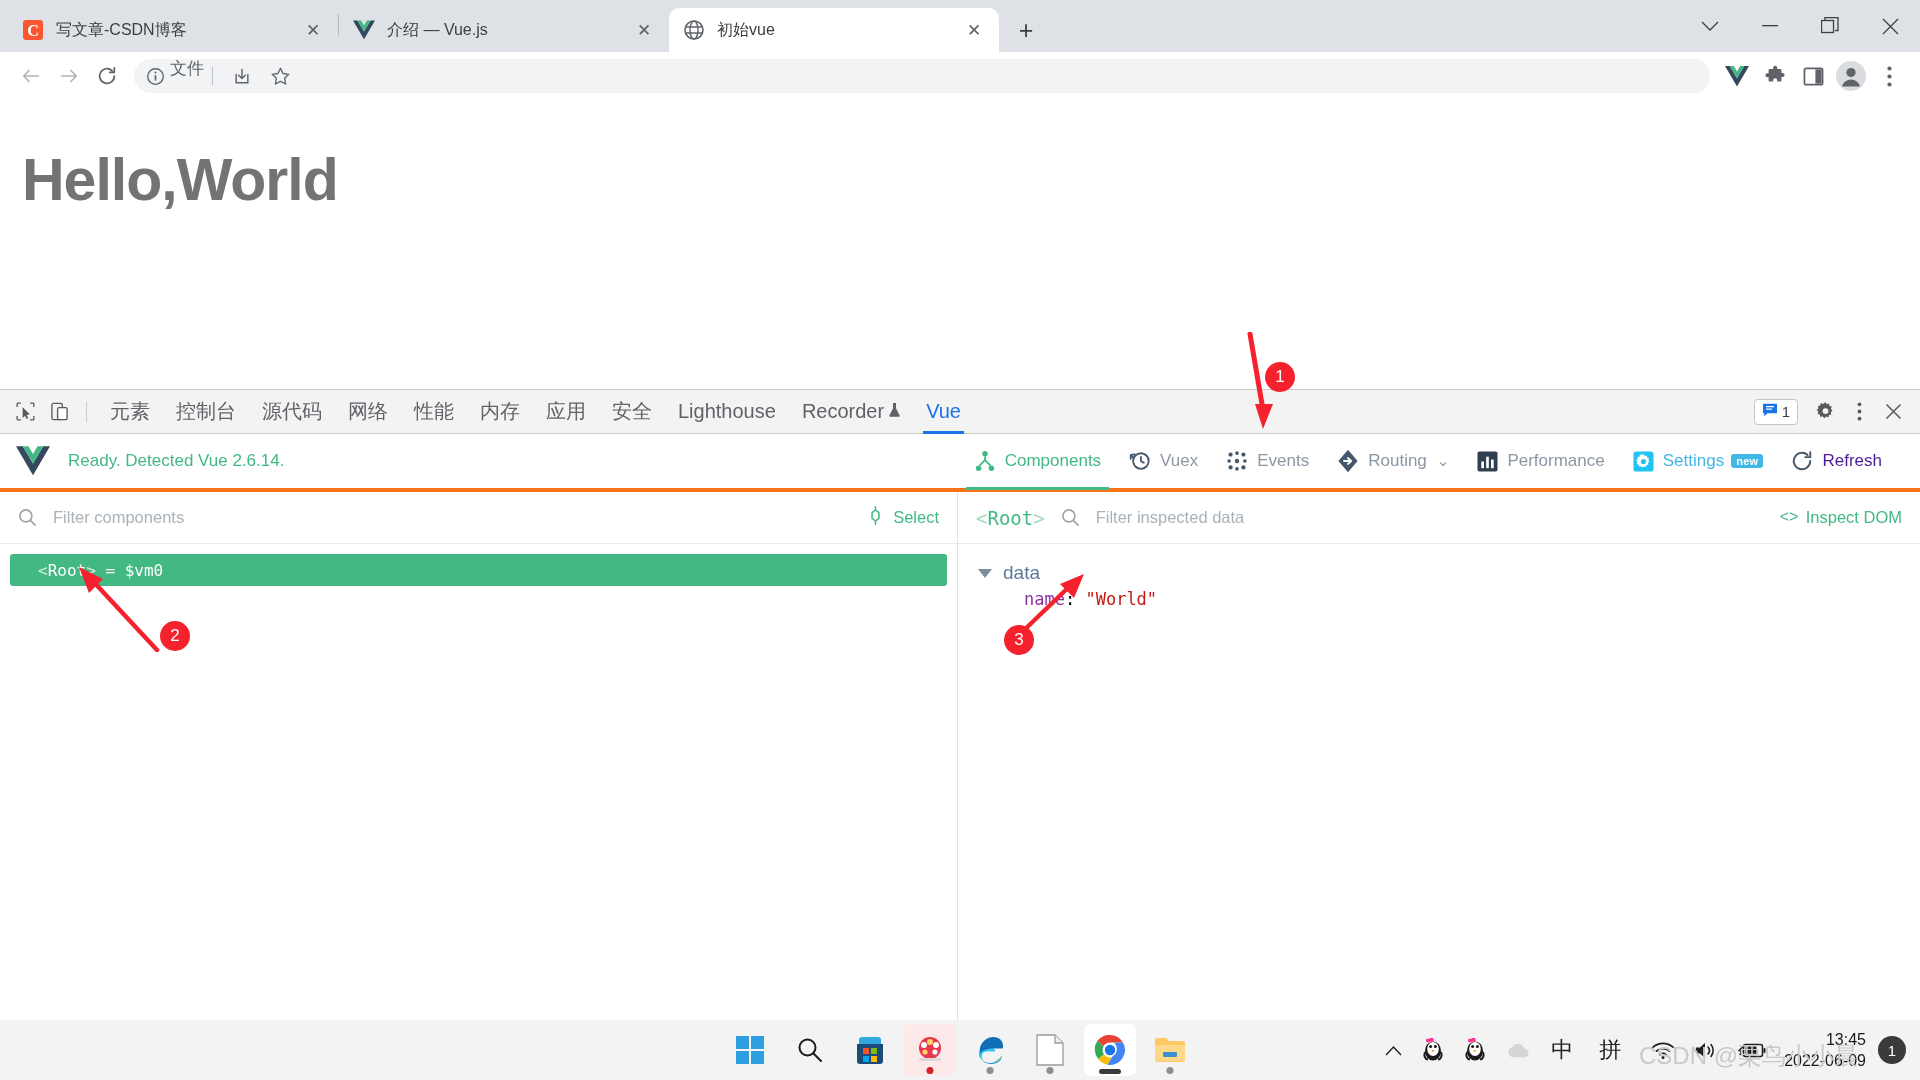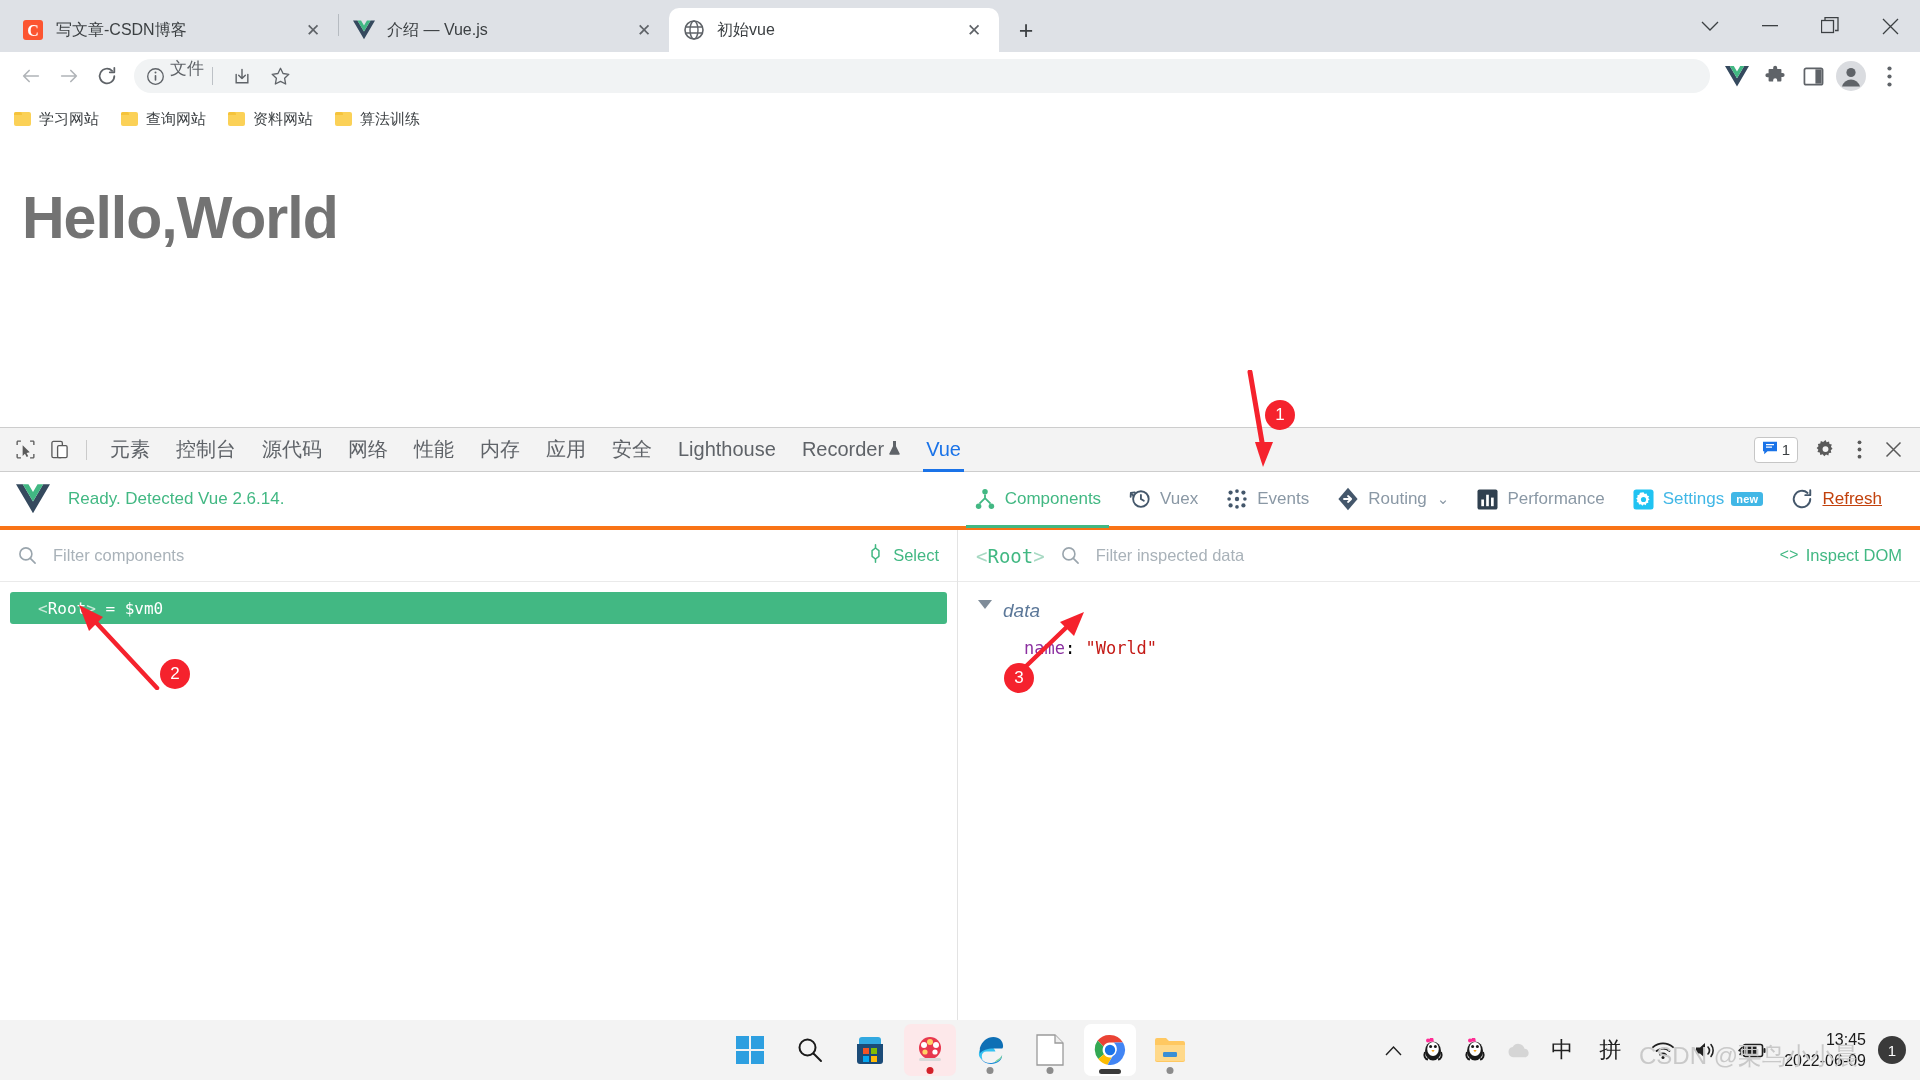--- a/index.html
+++ b/index.html
@@ -124,21 +124,21 @@
   .root-chip { font-family:"DejaVu Sans Mono", monospace; font-size:19px; color:#42b883;
                margin-right:16px; white-space:nowrap;}
   .root-chip .ang { color:#a7d9c3; }
 
   .tree { flex:1 1 auto; padding:10px; overflow:hidden; min-height:0; position:relative;}
   .tree-row { height:32px; background:#42b883; border-radius:3px; display:flex; align-items:center;
               padding-left:28px; font-family:"DejaVu Sans Mono", monospace; font-size:16px; color:#fff;}
   .tree-row .ang { color:#c9ead9; }
 
   .inspect-body { flex:1 1 auto; padding:18px 0 0 0; min-height:0; position:relative;}
-  .data-key-row { display:flex; align-items:flex-start; padding-left:20px; margin-bottom:16px;font-style:italic;}
+  .data-key-row { display:flex; align-items:center; padding-left:20px; margin-bottom:5px;}
   .caret { width:0;height:0;border-left:7px solid transparent;border-right:7px solid transparent;
            border-top:9px solid #7f8c99; margin-right:11px;}
   .data-label { font-size:19px; color:#5c7899; font-family:"Liberation Sans",sans-serif;}
   .prop-row { padding-left:66px; font-family:"DejaVu Sans Mono", monospace; font-size:17px;}
   .prop-key { color:#8b2fa0; }
   .prop-val { color:#c41a16; }
 
   
   .anno { position:absolute; z-index:50; pointer-events:none; }
   .anno-num { position:absolute; width:30px; height:30px; border-radius:50%; background:#f5222d;
@@ -304,38 +304,20 @@
     </div>
     <div class="tb-icon">
       <svg width="5" height="21" viewBox="0 0 5 21">
           <circle cx="2.5" cy="2.5" r="2.1" fill="#5f6368"></circle>
           <circle cx="2.5" cy="10.5" r="2.1" fill="#5f6368"></circle>
           <circle cx="2.5" cy="18.5" r="2.1" fill="#5f6368"></circle>
         </svg>
     </div>
   </div>
 
-  <div class="bookmarks">
-    <div class="bm">
-      <span class="bm-folder"></span>
-      <span>学习网站</span>
-    </div>
-    <div class="bm">
-      <span class="bm-folder"></span>
-      <span>查询网站</span>
-    </div>
-    <div class="bm">
-      <span class="bm-folder"></span>
-      <span>资料网站</span>
-    </div>
-    <div class="bm">
-      <span class="bm-folder"></span>
-      <span>算法训练</span>
-    </div>
-  </div>
 
   <div class="page">
     <h1>Hello,World</h1>
   </div>
 
   <div class="devtools">
 
     <div class="dt-tabbar">
       <div class="dt-tool">
         <svg width="19" height="19" viewBox="0 0 20 20">
@@ -490,21 +472,21 @@
               <svg width="21" height="21" viewBox="0 0 22 22">
                 <rect x="0.5" y="0.5" width="21" height="21" rx="3" fill="#20c3f2"></rect>
                 <path d="M11 3.4l1.2 1.8 2.1-.4.5 2.1 2.1.6-1 1.9 1.4 1.6-1.6 1.4.4 2.1-2.1.5-.7 2-1.9-.9-1.6 1.4-1.4-1.6-2.1.4-.5-2.1-2-.7.9-1.9-1.4-1.6 1.6-1.4-.4-2.1 2.1-.5.7-2z" fill="#fff"></path>
                 <circle cx="11" cy="11" r="2.7" fill="#20c3f2"></circle>
               </svg>
             </span>
             <span>Settings</span>
             <span class="newtag">new</span>
           </div>
 
-          <div class="vnav" style="color:#c2410c; padding-right:22px;text-decoration:underline;">
+          <div class="vnav" style="color:#4c1d95; padding-right:22px;">
             <span class="vi">
               <svg width="22" height="22" viewBox="0 0 24 24">
                 <path d="M21 12a9 9 0 1 1-2.9-6.6" stroke="#44576b" stroke-width="2.1" fill="none" stroke-linecap="round"></path>
                 <path d="M21 2.4v5.4h-5.4" stroke="#44576b" stroke-width="2.1" fill="none" stroke-linecap="round" stroke-linejoin="round"></path>
               </svg>
             </span>
             <span>Refresh</span>
           </div>
         </div>
       </div>

